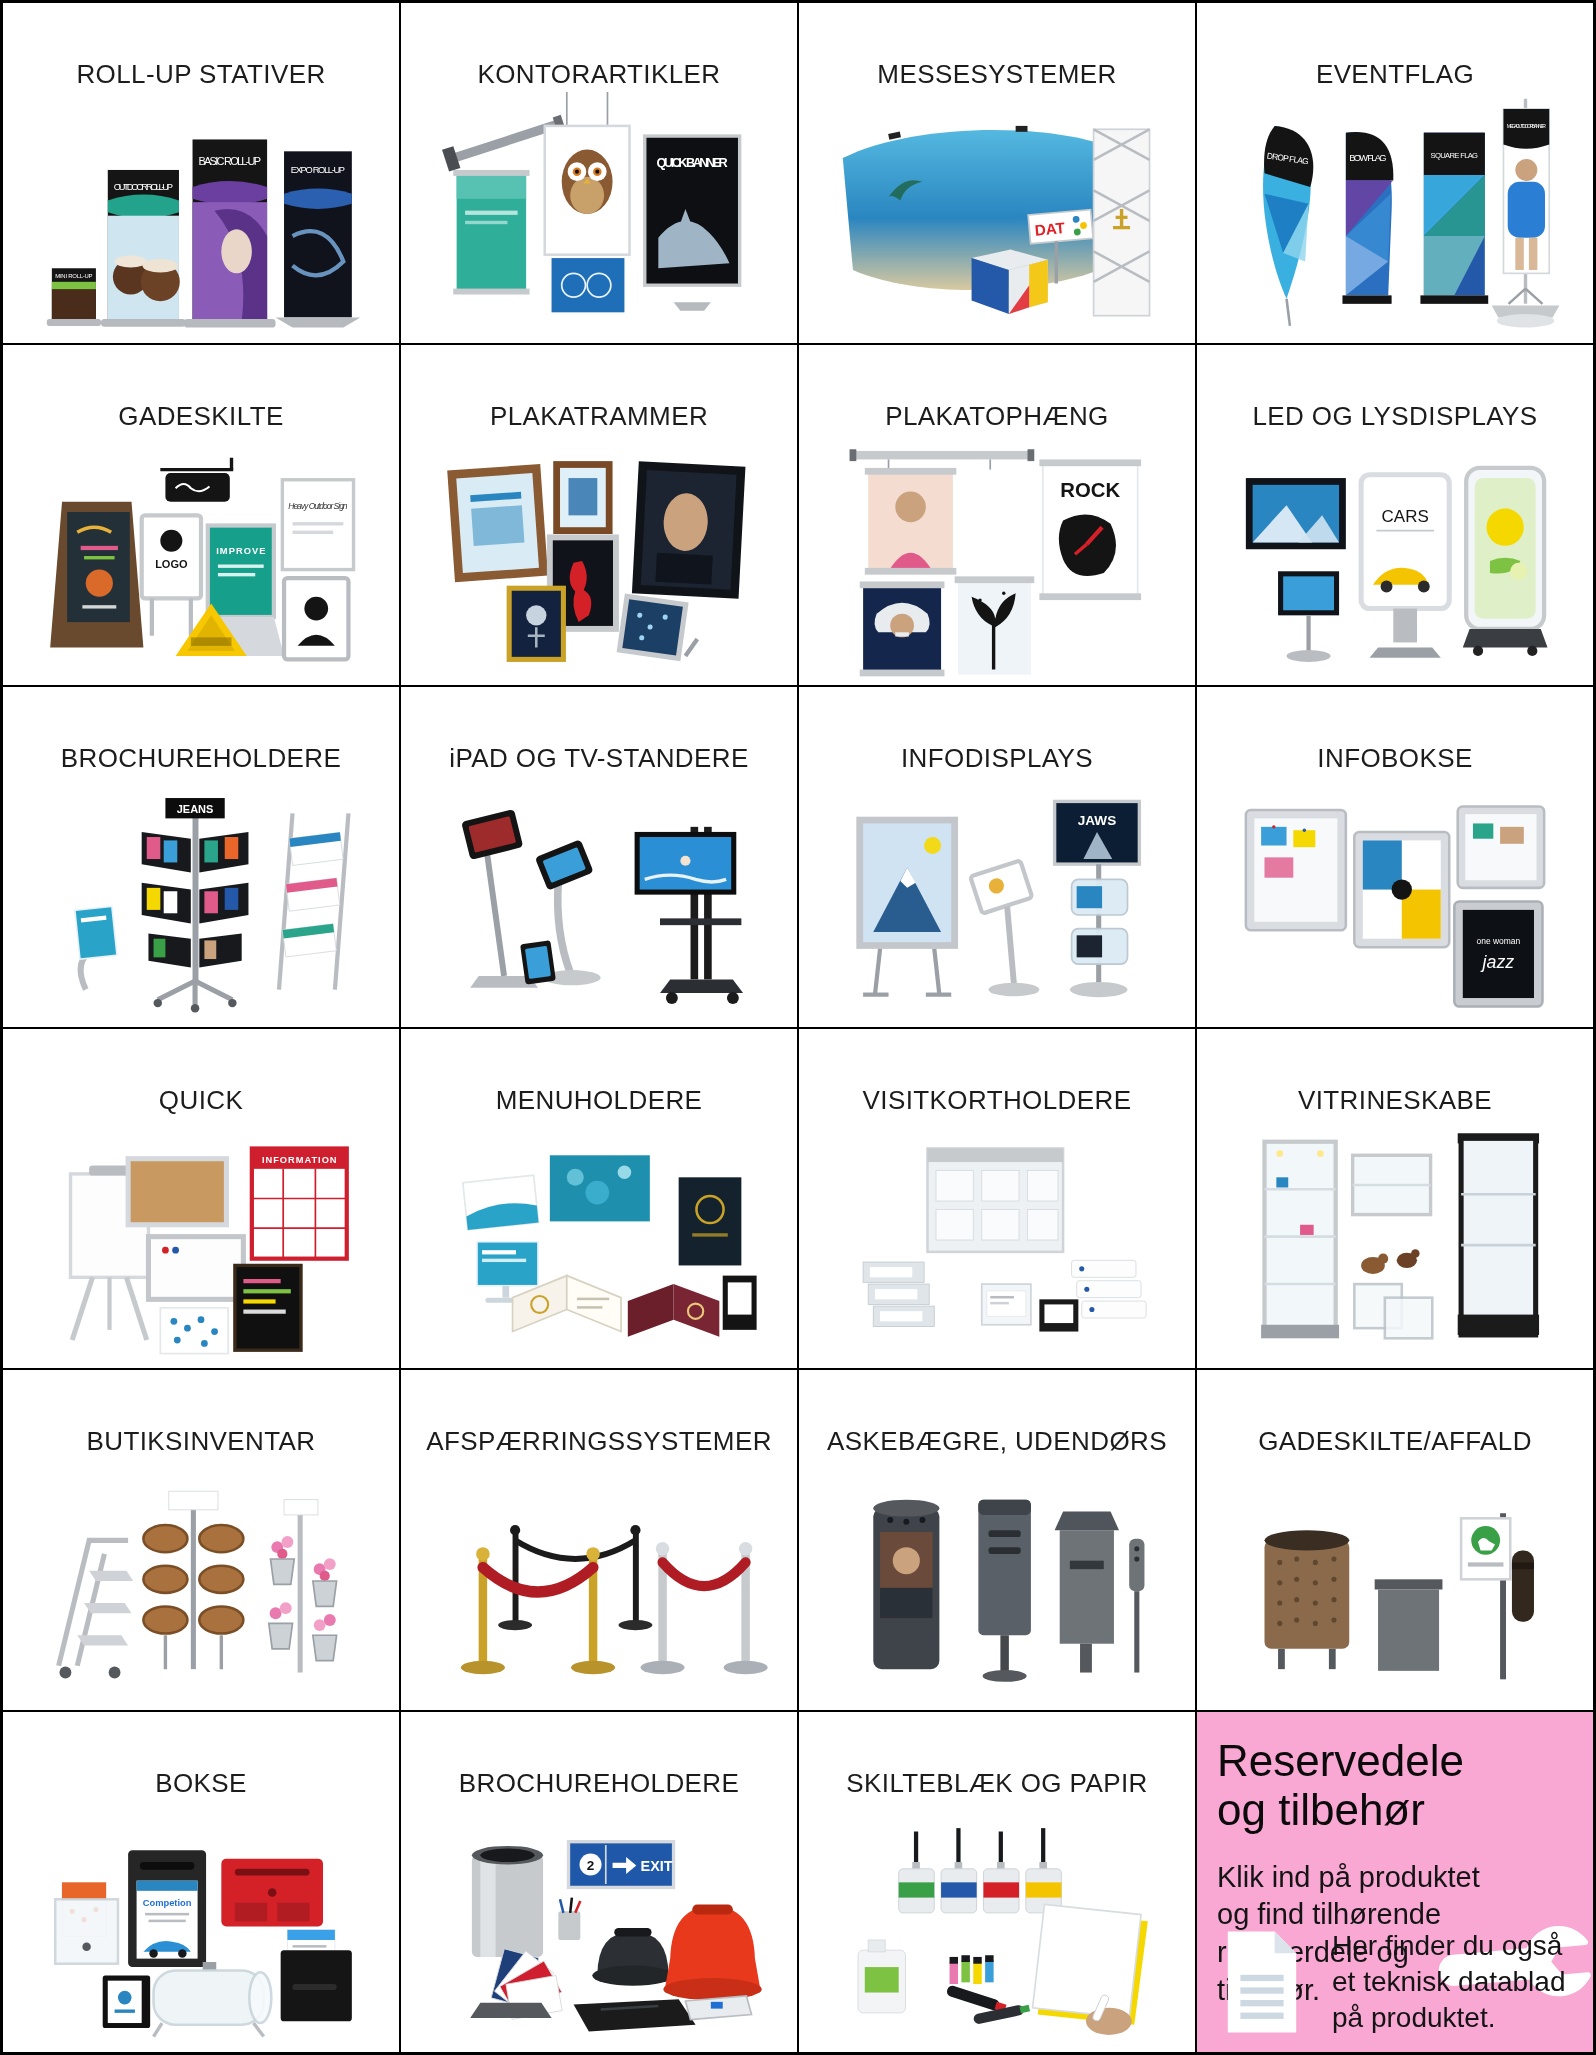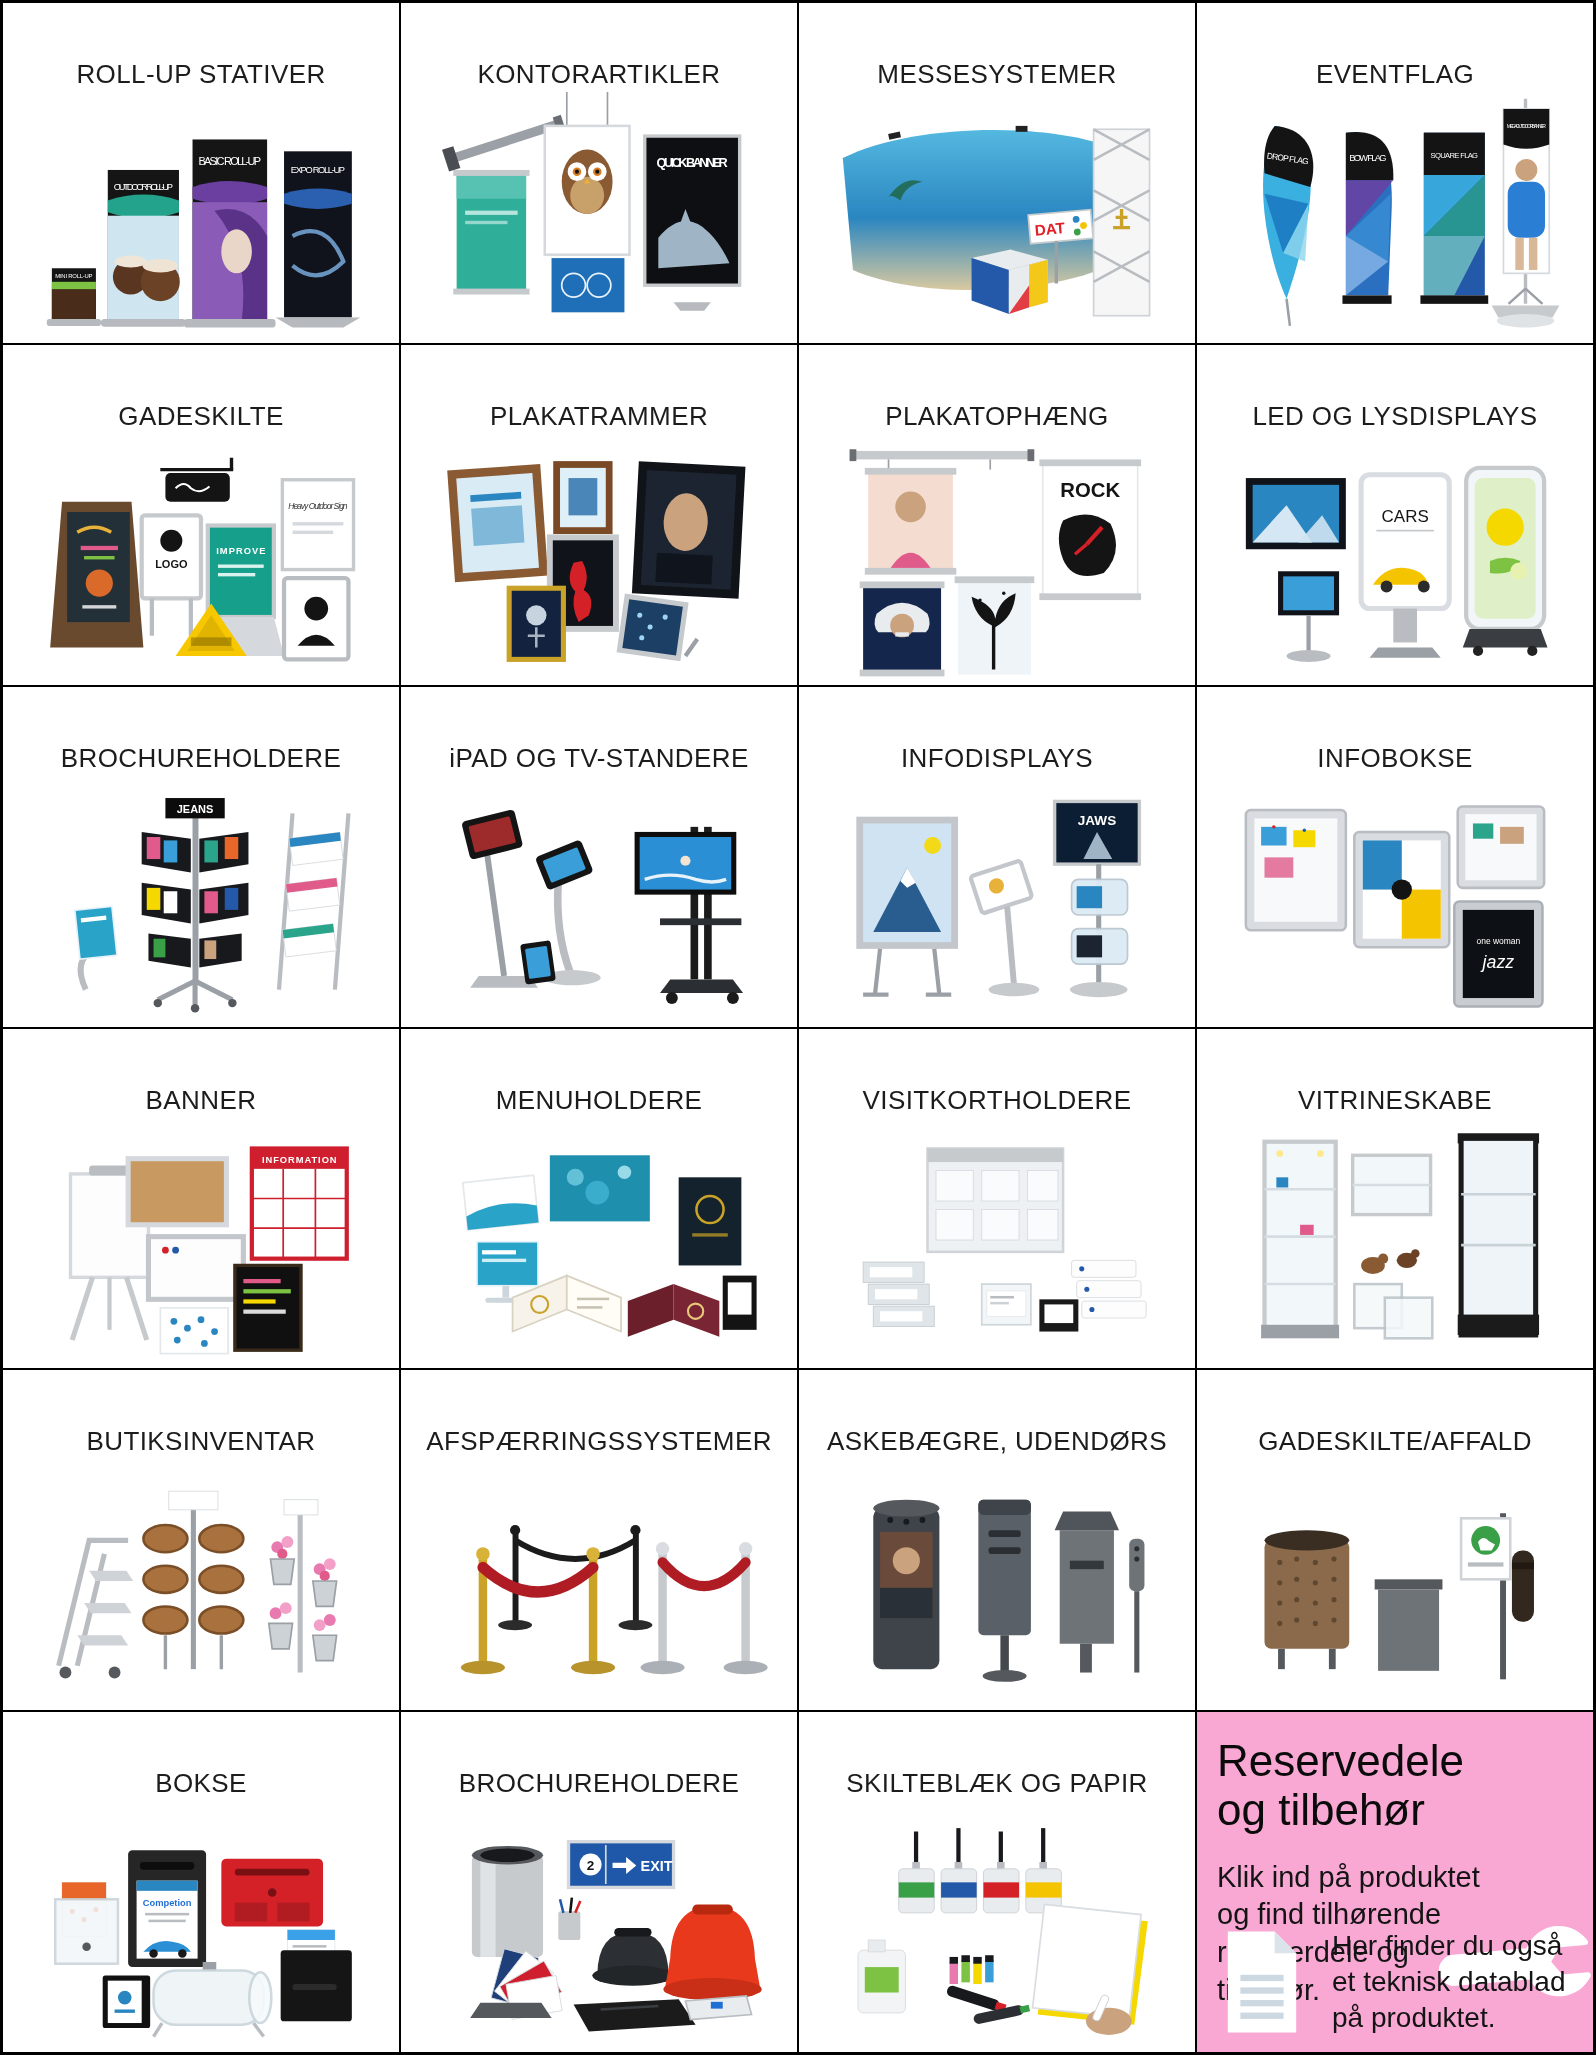--- a/index.html
+++ b/index.html
@@ -427,21 +427,21 @@
       <rect x="290" y="56" width="24" height="18" fill="#2aa58c"></rect>
       <rect x="322" y="60" width="28" height="20" fill="#caa27e"></rect>
       <rect x="268" y="148" width="104" height="124" rx="6" fill="#c9cdd1" stroke="#aab0b5" stroke-width="3"></rect>
       <rect x="278" y="158" width="84" height="104" fill="#0d1014"></rect>
       <text x="320" y="198" font-size="10" fill="#fff" text-anchor="middle">one woman</text>
       <text x="320" y="226" font-size="21" font-style="italic" fill="#fff" text-anchor="middle">jazz</text>
     </svg>
   </div>
 
   <div class="cell">
-    <div class="cell-title">BANNER</div>
+    <div class="cell-title">QUICK</div>
     <svg class="ill" viewBox="0 0 396 296">
       <rect x="44" y="66" width="92" height="122" fill="#fdfdfd" stroke="#d5d9dd" stroke-width="4"></rect>
       <rect x="66" y="56" width="48" height="12" rx="4" fill="#b9bdc2"></rect>
       <line x1="70" y1="188" x2="46" y2="262" stroke="#c6cacd" stroke-width="6"></line>
       <line x1="110" y1="188" x2="134" y2="262" stroke="#c6cacd" stroke-width="6"></line>
       <line x1="90" y1="188" x2="90" y2="250" stroke="#c6cacd" stroke-width="5"></line>
       <rect x="112" y="48" width="116" height="78" fill="#c89a62" stroke="#d5d9dd" stroke-width="6"></rect>
       <rect x="136" y="140" width="112" height="74" fill="#fdfdfd" stroke="#c3c7cb" stroke-width="6"></rect>
       <circle cx="156" cy="156" r="4" fill="#d42027"></circle>
         <circle cx="168" cy="156" r="4" fill="#2458a8"></circle>

